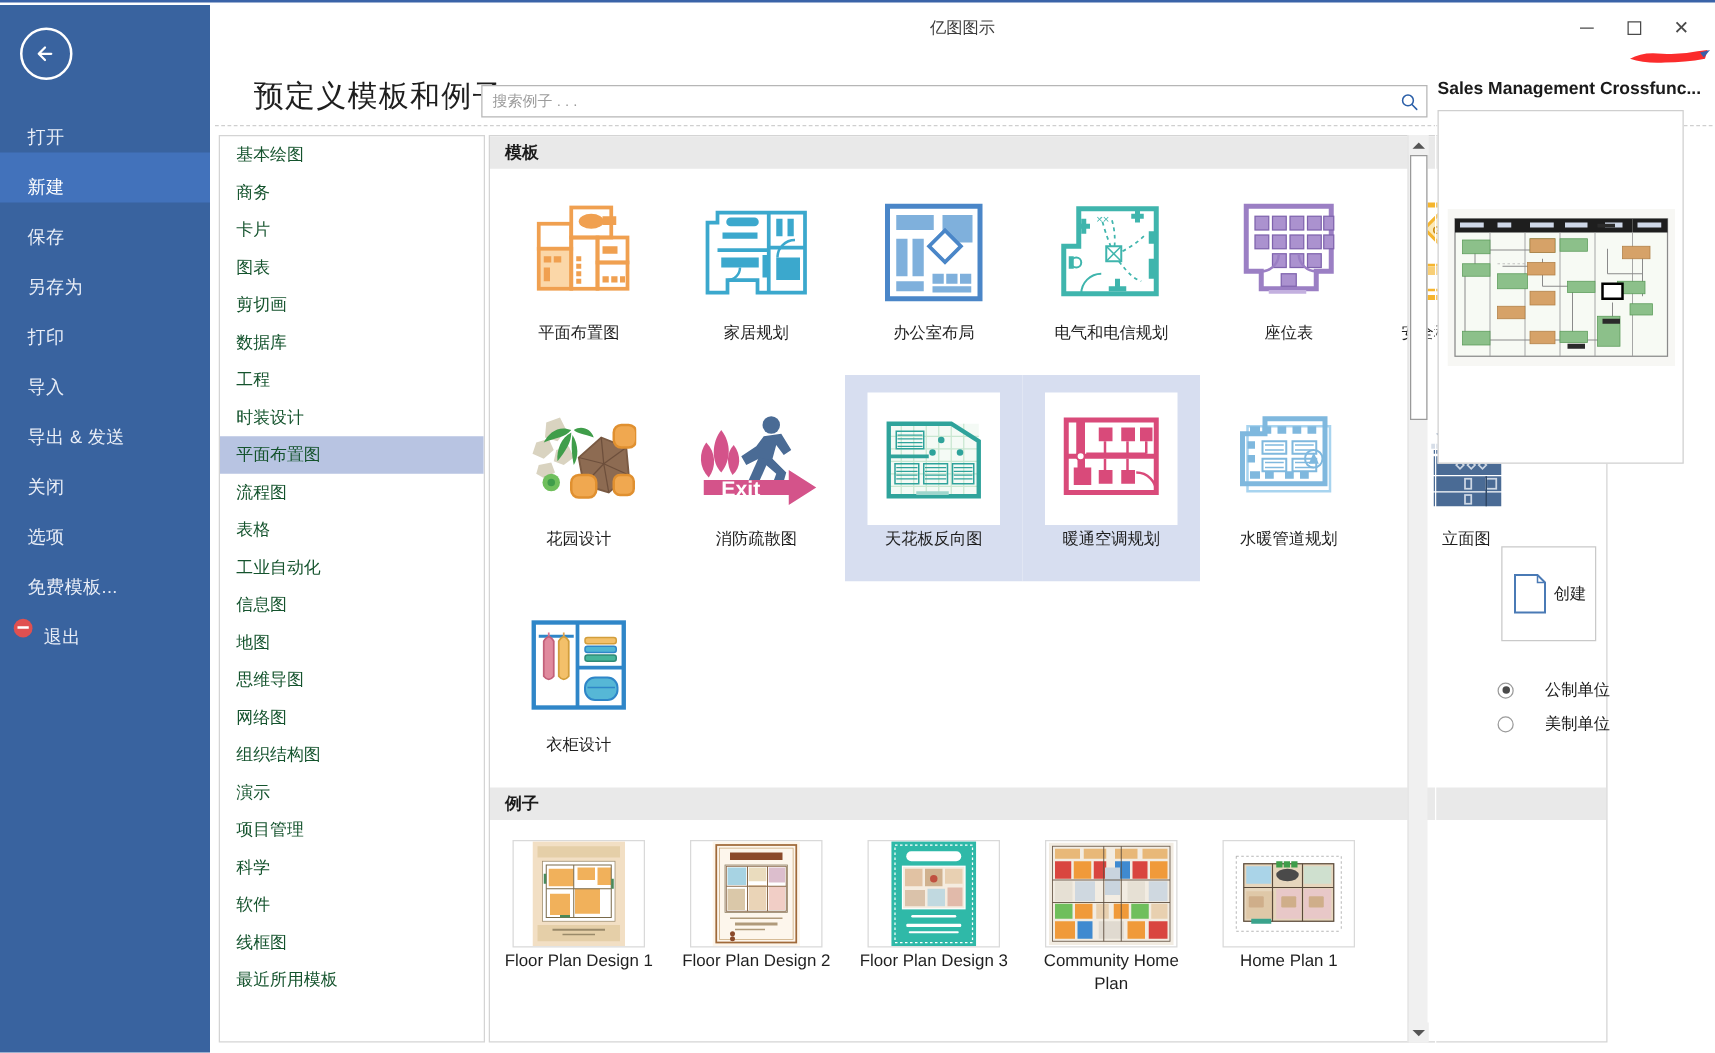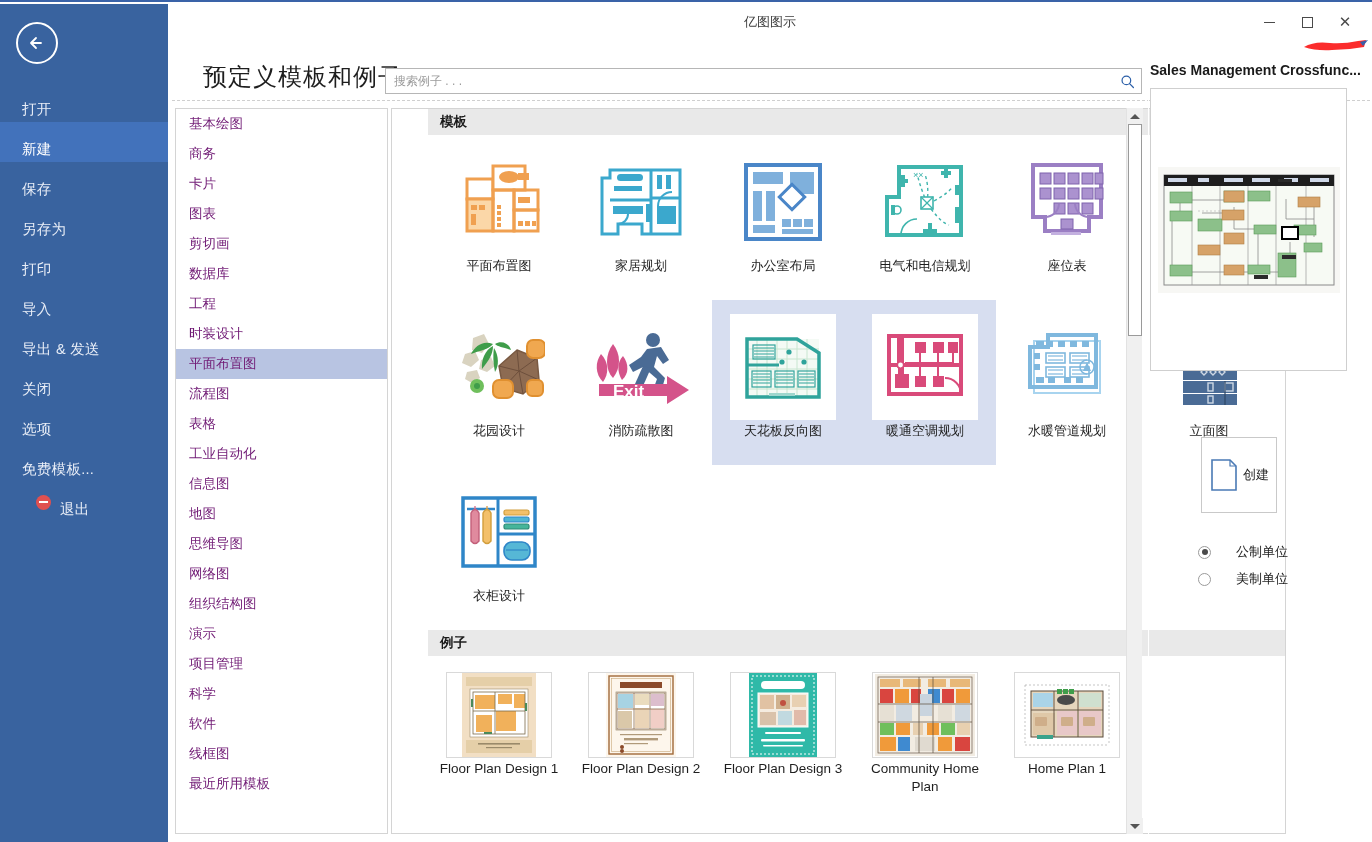--- a/index.html
+++ b/index.html
@@ -65,21 +65,21 @@
   .back-circle svg { display: block; }
   .sb-item {
     height: 40px; display: flex; align-items: center;
     padding-left: 22px;
     color: #e9eef7; font-size: 14.5px;
     cursor: default;
     letter-spacing: .3px;
   }
   .sb-item.active { background: #4272bb; color: #ffffff; }
   .sb-item .label { white-space: nowrap; margin-top: 15px; }
-  .sb-item.exit { padding-left: 36px; gap: 9px; }
+  .sb-item.exit { padding-left: 11px; gap: 9px; }
   .exit-icon {
     width: 15px; height: 15px; border-radius: 50%;
     background: #e05050; position: relative; flex: 0 0 auto;
   }
   .exit-icon::after {
     content: ""; position: absolute; left: 3px; top: 6.5px;
     width: 9px; height: 2px; background: #ffffff;
   }
 
   
@@ -112,33 +112,32 @@
   
   .catlist {
     position: absolute; left: 175px; top: 106px;
     width: 213px; height: 726px;
     background: #ffffff;
     border: 1px solid #d4d4d4;
     overflow: hidden;
   }
   .cat-item {
     height: 30px; display: flex; align-items: center;
-    padding-left: 13px; font-size: 13.5px; color: #701a75;
+    padding-left: 13px; font-size: 13.5px; color: #14532d;
     cursor: default;
   }
   .cat-item.active { background: #b8c4e2; }
 
   
   .content {
     position: absolute; left: 391px; top: 106px;
     width: 895px; height: 726px;
     background: #ffffff;
     border: 1px solid #d4d4d4;
     overflow: hidden;
-    padding-left: 36px;
   }
   .section-head {
     height: 26px; background: #e9e9e9;
     display: flex; align-items: center;
     padding-left: 12px;
     font-size: 13.5px; font-weight: bold; color: #1a1a1a;
   }
   .grid {
     display: flex; flex-wrap: wrap;
     padding: 0;

